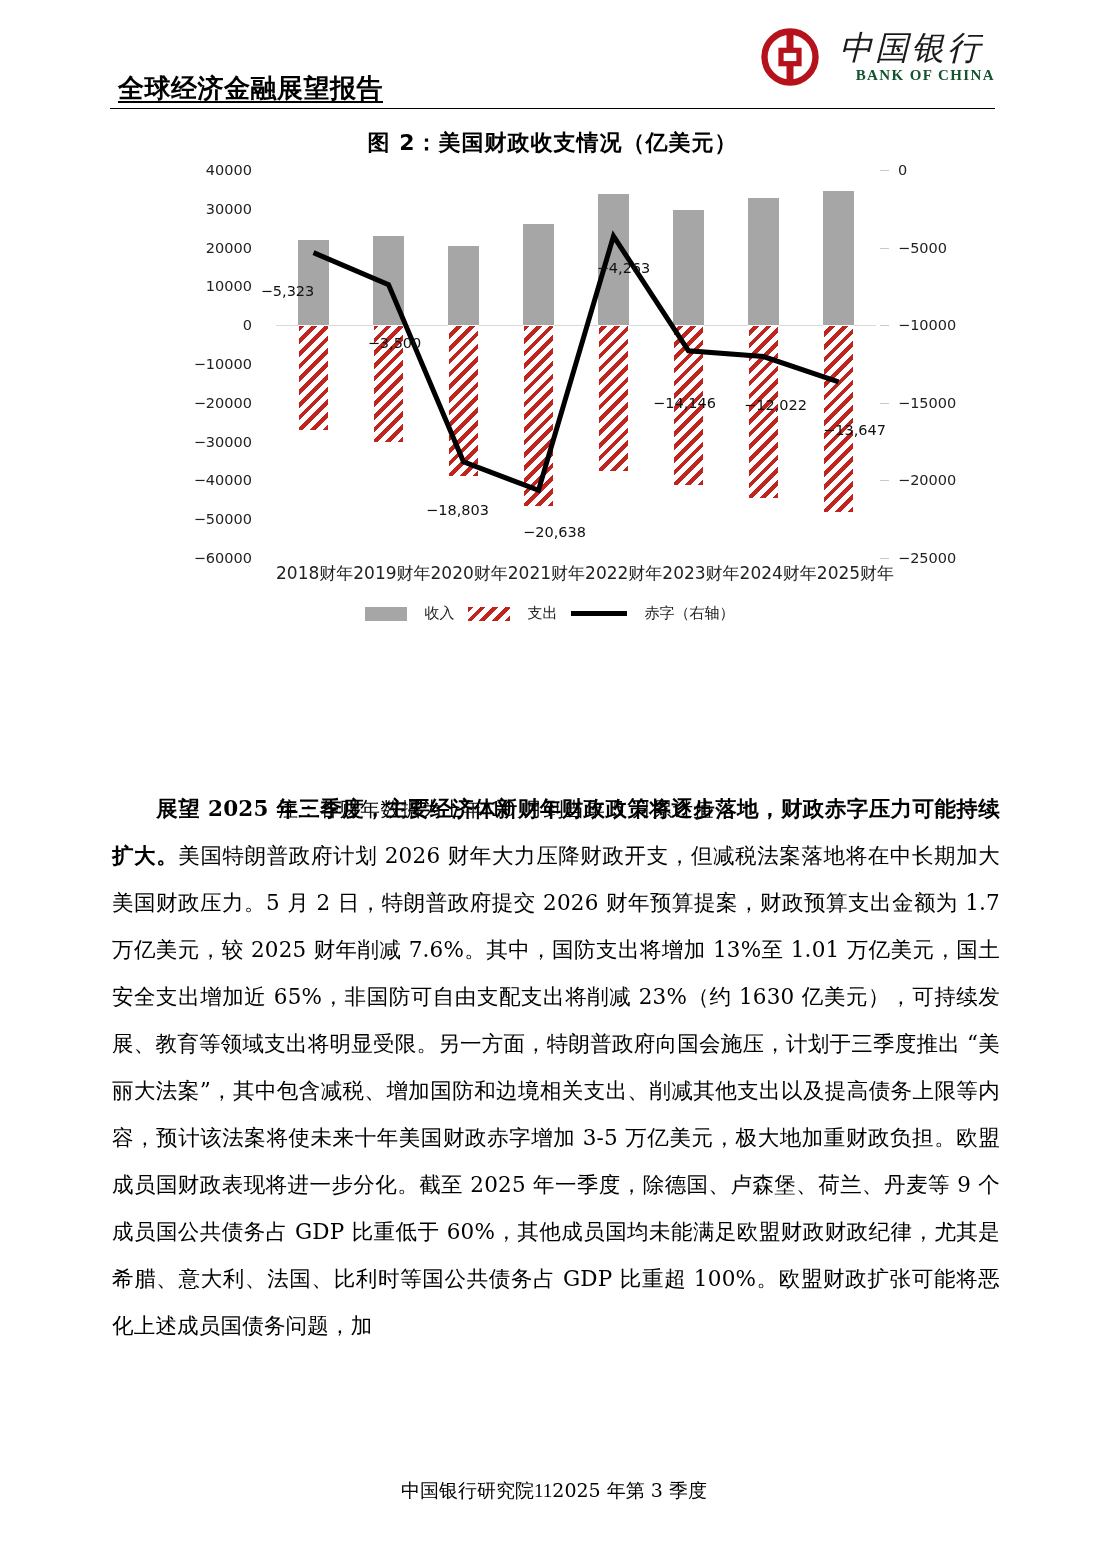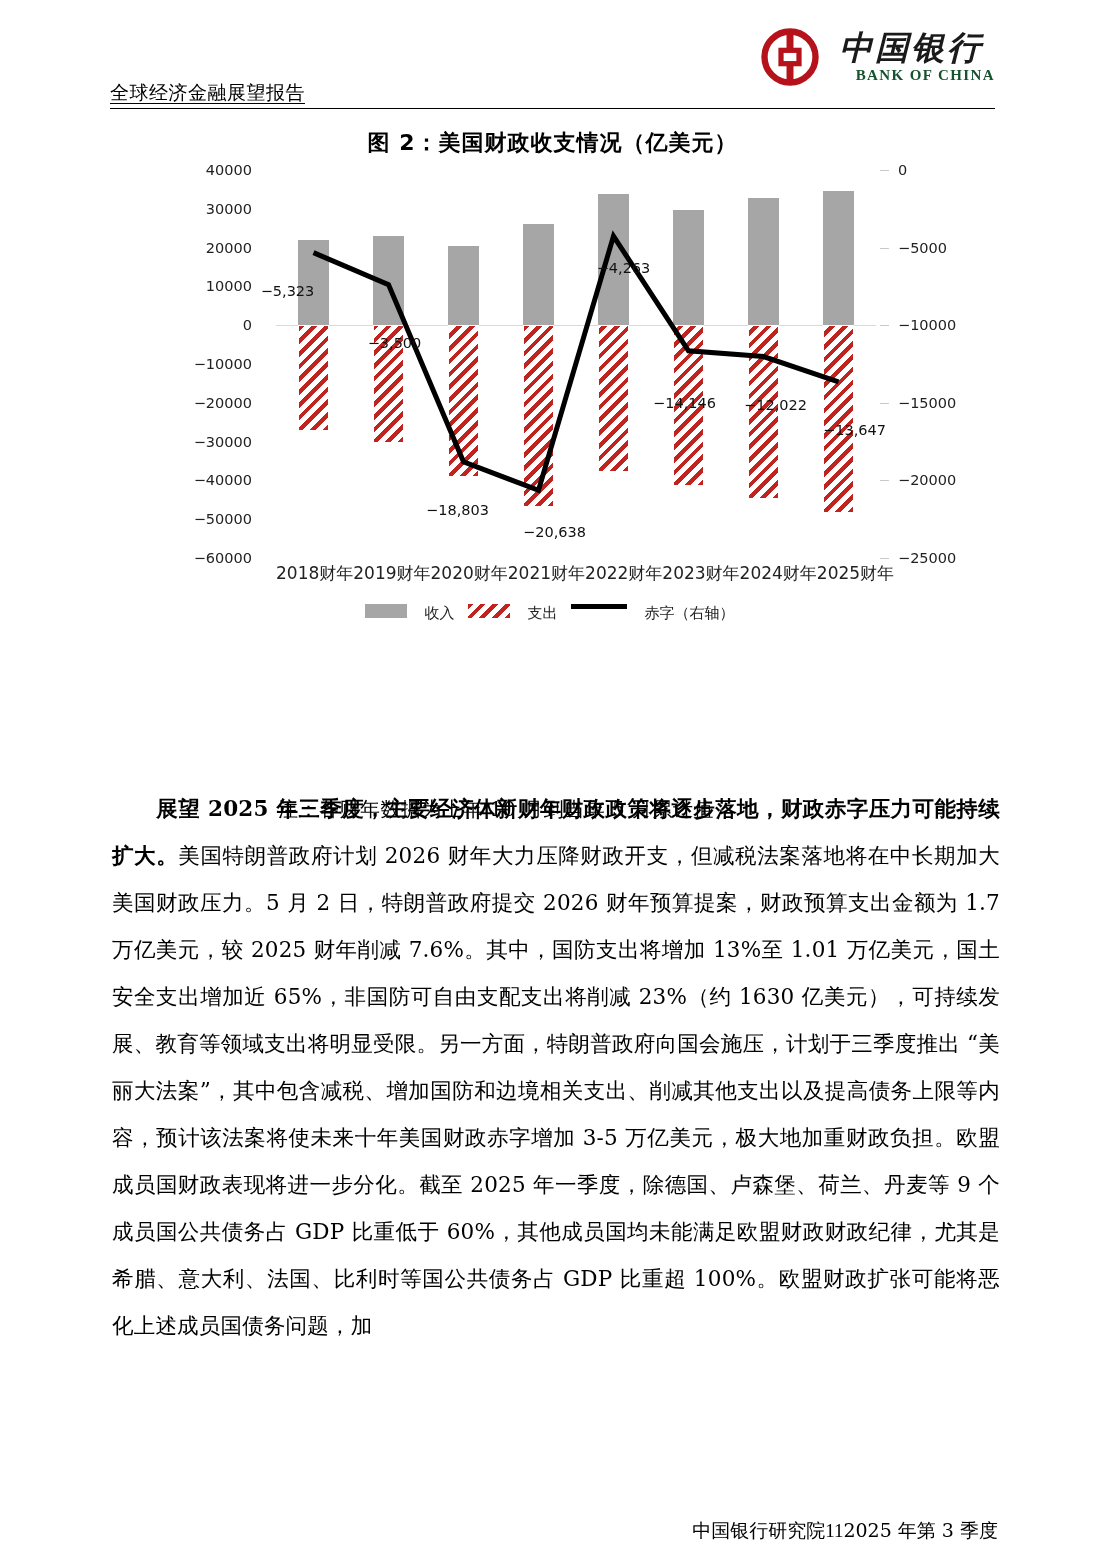--- a/index.html
+++ b/index.html
@@ -11,36 +11,37 @@
     position:relative;
     overflow:hidden;
   }
   .page { position:relative; width:1102px; height:1559px; }
 
   
   .header {
     position:absolute; left:110px; top:28px; width:885px; height:80px;
   }
   .header-title {
-    position:absolute; left:0; bottom:2px;
-    font-family:"DejaVu Sans", sans-serif;
-    font-size:19px; letter-spacing:0.5px;
+    position:absolute; left:8px; bottom:2px;
+    font-family:"DejaVu Sans", sans-serif;
+    font-size:26px; letter-spacing:0.5px;
     text-decoration:underline;
     text-underline-offset:4px;
     white-space:nowrap;
+    font-weight:bold;
   }
   .logo-wrap {
     position:absolute; right:0; top:0;
     display:flex; align-items:center; gap:9px;
   }
   .boc-mark { width:58px; height:58px; flex:0 0 auto; }
   .logo-text { display:flex; flex-direction:column; align-items:center; }
   .logo-cn {
     font-family:"DejaVu Sans", sans-serif;
-    font-size:33px; font-weight:bold; color:#1a1a1a;
+    font-size:33px; font-weight:normal; color:#1a1a1a;
     letter-spacing:3px; line-height:1.0;
     font-style:italic;
   }
   .logo-en {
     font-family:"Liberation Serif", serif;
     font-size:15px; font-weight:bold; color:#14532d;
     letter-spacing:1.4px; margin-top:3px;margin-left:28px;
   }
   .header-rule {
     position:absolute; left:110px; top:108px; width:885px;
@@ -129,21 +130,21 @@
     display:flex; justify-content:center; align-items:center; gap:7px;
     font-family:"DejaVu Sans", sans-serif; font-size:15px; color:#222;
   }
   .legend .sw-rev { width:42px; height:14px; background:#a6a6a6; display:inline-block; }
   .legend .sw-exp {
     width:42px; height:14px; display:inline-block;
     background:repeating-linear-gradient(-45deg,
       #c0241f 0px, #c0241f 4px, #ffffff 4px, #ffffff 9px);
   }
   .legend .sw-line { width:56px; height:5px; background:#000; display:inline-block; }
-  .legend .lg-item { display:inline-flex; gap:18px; margin-right:6px; }
+  .legend .lg-item { display:inline-flex; align-items:center; gap:18px; margin-right:6px; }
 
   
   .note, .source {
     position:absolute; left:168px;
     font-family:"DejaVu Serif", serif;
     font-size:20px; letter-spacing:0.5px;
   }
   .note { top:668px; }
   .source { top:722px; }
 
@@ -156,22 +157,22 @@
     text-align:justify;
     text-justify:inter-ideograph;
     letter-spacing:0.2px;
   }
   .body-text .indent { display:inline-block; width:44px; }
   .body-text b { font-weight:bold; }
 
   
   .footer {
     position:absolute; left:110px; top:1478px; width:888px;
-    display:flex; justify-content:flex-end; align-items:baseline;
-    font-family:"DejaVu Serif", serif; font-size:19px;margin-top:40px;
+    display:flex; justify-content:center; align-items:baseline;
+    font-family:"DejaVu Serif", serif; font-size:19px;
   }
   .footer .pageno { font-family:"Liberation Serif", serif; font-size:19px; }
 </style>
 </head>
 <body>
 
 <div class="page">
 
   <div class="header">
     <div class="header-title">全球经济金融展望报告</div>

